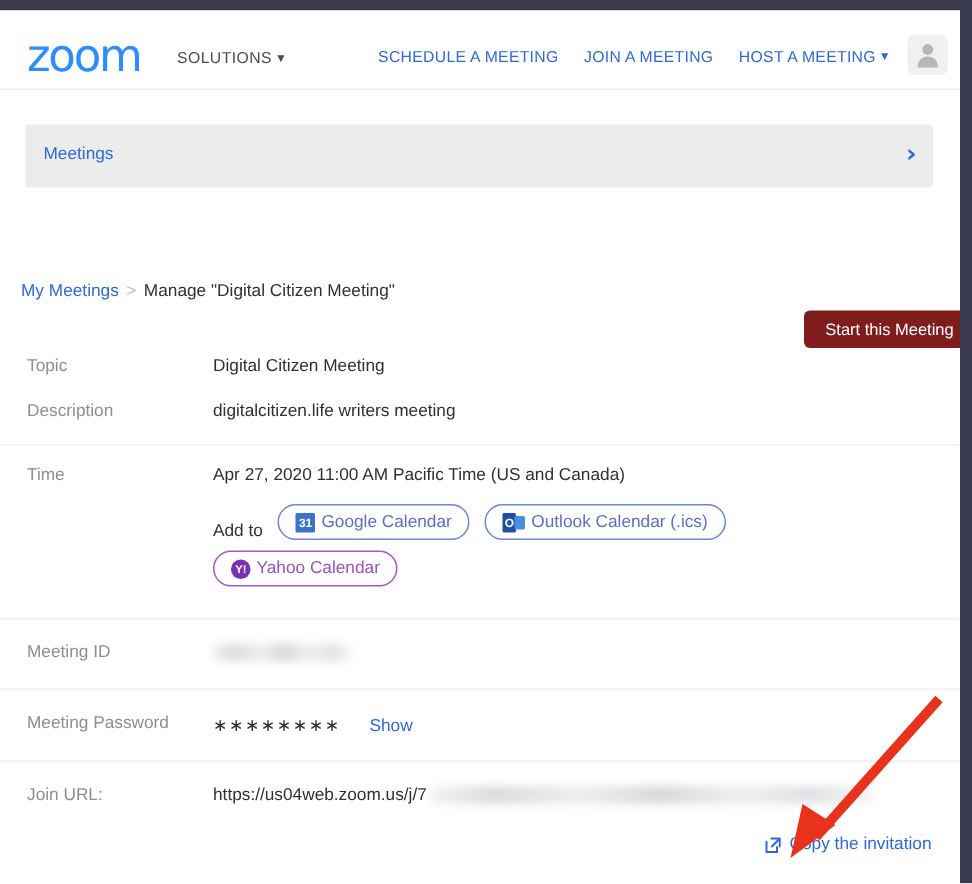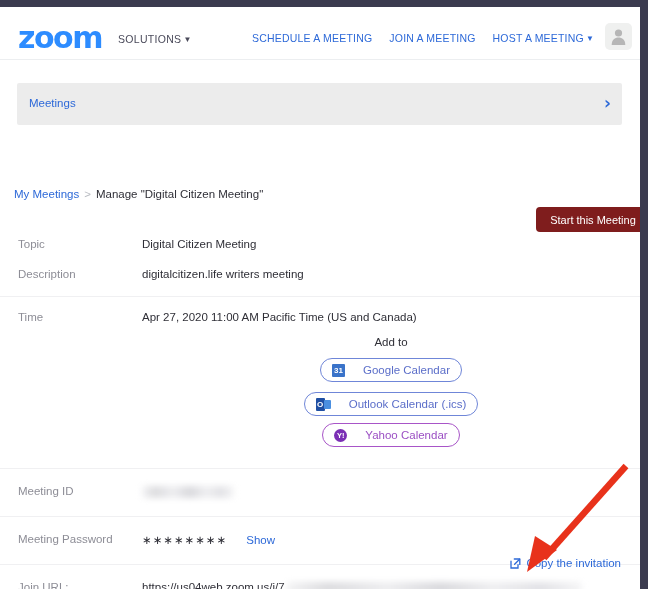--- a/index.html
+++ b/index.html
@@ -51,21 +51,21 @@
     position: relative;
     height: 52px;
     background: #ffffff;
     border-bottom: 1px solid #eceef0;
   }
   .logo {
     position: absolute;
     left: 18px; top: 16px;
     font-size: 30px;
     line-height: 30px;
-    font-weight: 700;
+    font-weight: 400;
     letter-spacing: -1.5px;
     color: #2d8cff;
     font-family: "DejaVu Sans", sans-serif;
     user-select: none;
   }
   .nav-solutions {
     position: absolute;
     left: 118px; top: 26px;
     font-size: 10.5px;
     letter-spacing: 0.3px;
@@ -190,33 +190,32 @@
   .r-pass   { padding: 16px 17px 17px 0; }
   .r-url    { padding: 16px 12px 10px 0; }
 
   
   .addto-wrap {
     padding-left: 142px;
     padding-bottom: 14px;
   }
   .addto-line {
     display: flex;
-    align-items: center;
+    align-items: flex-end;
     gap: 10px;
     margin-bottom: 7px;
-    flex-direction: column;
   }
   .addto-label {
     font-size: 11.5px;
     color: #2f2f37;
   }
   .cal-btn {
     display: inline-flex;
     align-items: center;
-    gap: 18px;
+    gap: 4px;
     height: 24px;
     padding: 0 11px;
     border: 1px solid #6f86d8;
     border-radius: 13px;
     background: #ffffff;
     color: #5b6ec9;
     font-size: 11.5px;
     font-family: "Liberation Sans", sans-serif;
     cursor: pointer;
     white-space: nowrap;

